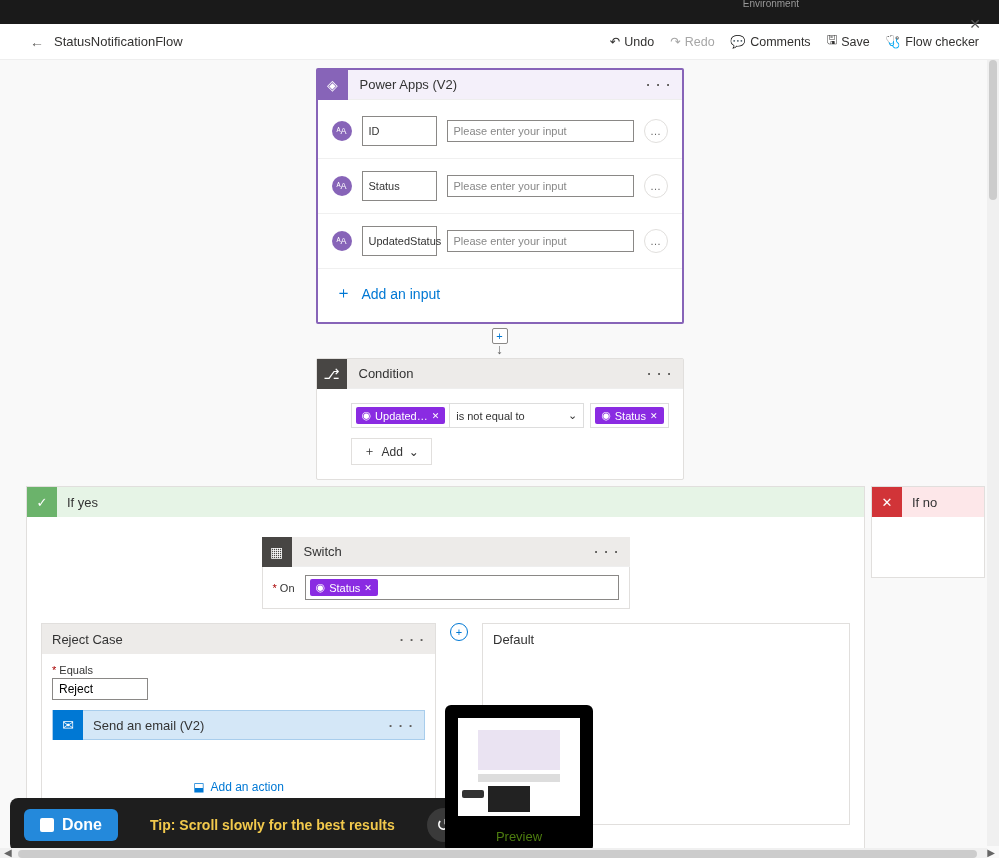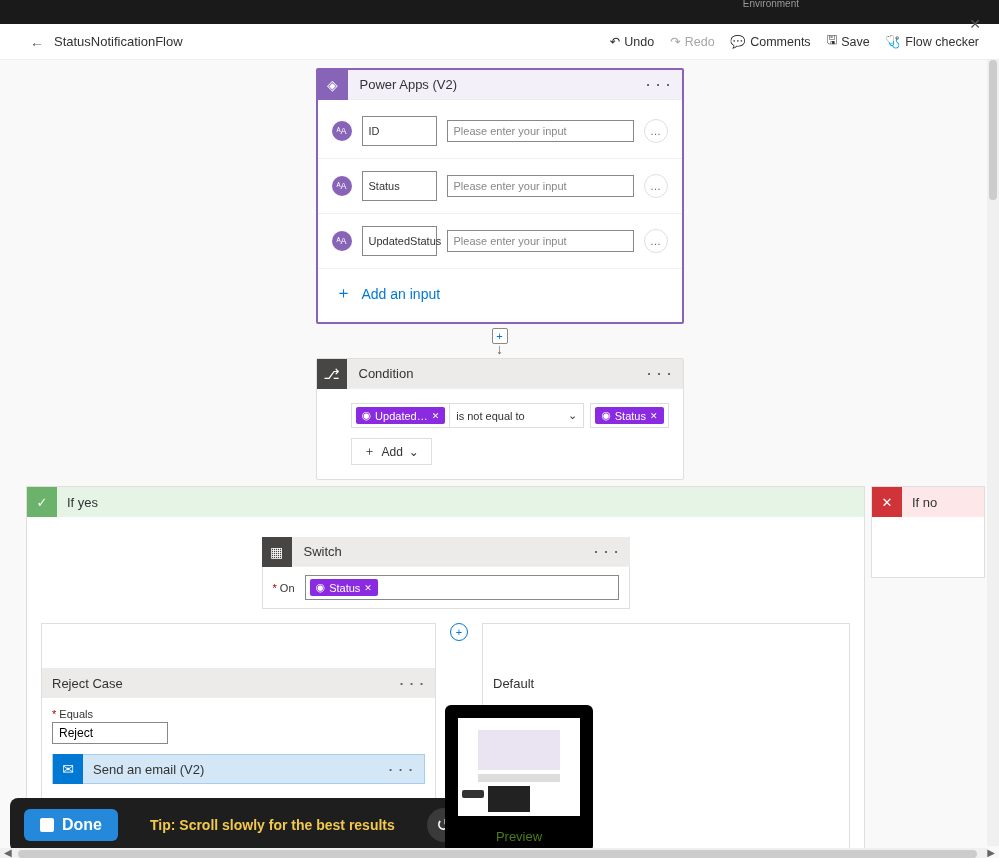--- a/index.html
+++ b/index.html
@@ -136,24 +136,24 @@
   .yes-body { padding:20px 14px 30px 14px; background:#fff;}
   .switch-card { width:368px; margin:0 auto;}
   .switch-head { background:#edebe9; }
   .switch-body { border:1px solid #e1dfdd; border-top:none; padding:8px 10px;}
   .on-row { display:flex;align-items:center;gap:10px;}
   .on-label { font-size:11px; }
   .on-label .req { color:#a80000; }
   .on-input { flex:1; border:1px solid #8a8886; padding:3px 4px; min-height:22px;}
   .case-row { display:flex; gap:14px; margin-top:14px;}
   .case-card { border:1px solid #e1dfdd; width:395px;}
-  .case-head { background:#edebe9; height:30px;display:flex;align-items:center;padding:0 10px;justify-content:space-between;margin-top:44px;}
+  .case-head { background:#edebe9; height:30px;display:flex;align-items:center;padding:0 10px;justify-content:space-between;}
   .case-body { padding:10px 10px 30px 10px; }
   .eq-label { font-size:11px; }
-  .eq-input { border:1px solid #8a8886; width:116px; padding:3px 6px;font-size:12px;margin-top:2px;}
+  .eq-input { border:1px solid #8a8886; width:96px; padding:3px 6px;font-size:12px;margin-top:2px;}
   .action-card { background:#d4e7f7; border:1px solid #a8cdec;display:flex;align-items:center;height:30px;margin-top:10px;}
   .add-action-link { text-align:center;color:#0078d4;font-size:12px;display:flex;align-items:center;justify-content:center;gap:6px;margin-top:40px;cursor:pointer;}
   .plus-circle {
     width:18px;height:18px;border:1px solid #0078d4;border-radius:50%;font-size:11px;
     display:flex;align-items:center;justify-content:center;background:#fff;color:#0078d4;
   }
   .default-card { border:1px solid #e1dfdd; width:368px; background:#fff;}
   .add-act2 { text-align:center;color:#0078d4;font-size:12px;margin-top:50px;display:flex;align-items:center;justify-content:center;gap:6px;}
   
   .overlay-bar {

